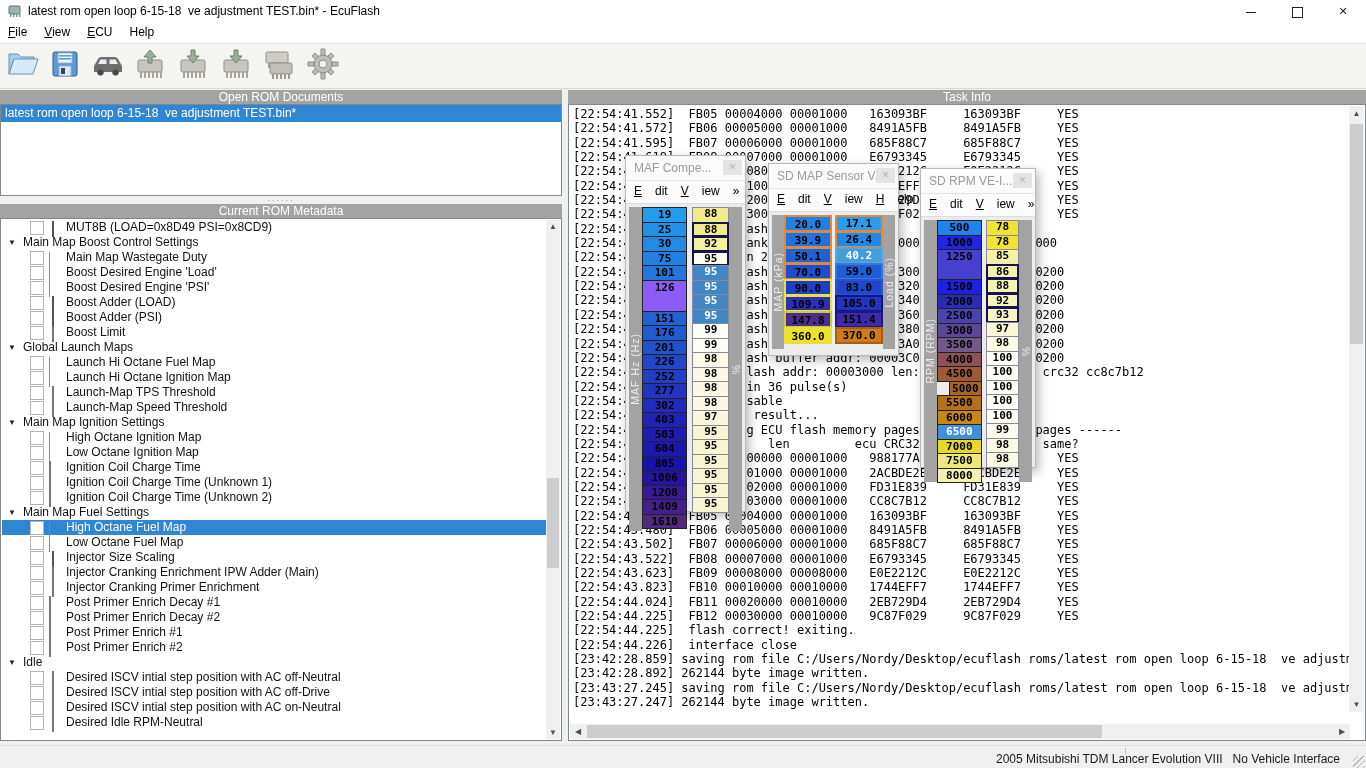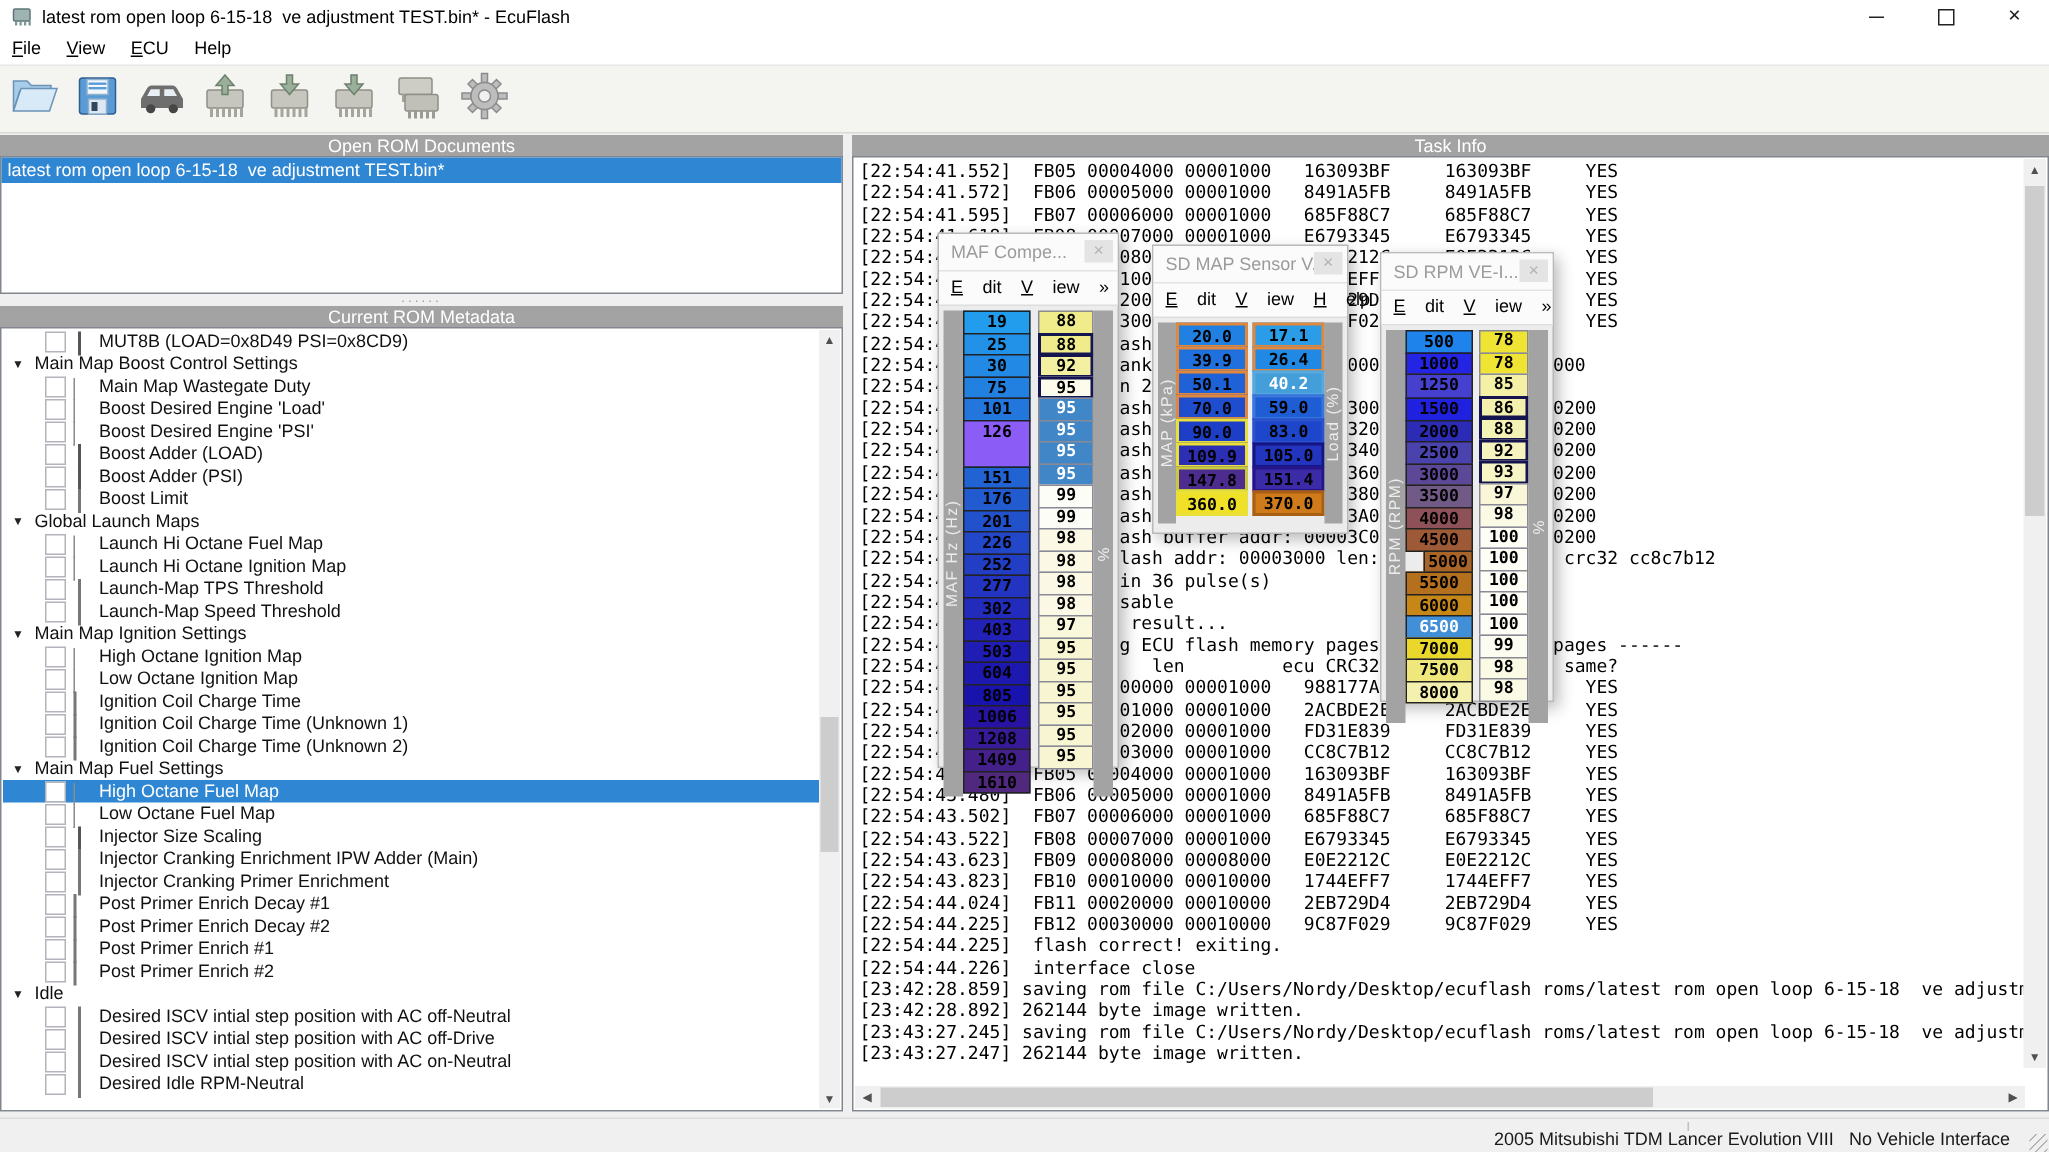--- a/index.html
+++ b/index.html
@@ -468,21 +468,21 @@
       <div class="twin" style="left: 920px; top: 168px; width: 116px; height: 300px;">
         <div class="twin-title"><span>SD RPM VE-I...</span><span class="twin-close">✕</span></div>
         <div class="twin-menu"><span><span class="u">E</span>dit</span><span><span class="u">V</span>iew</span><span>»</span></div>
         <div class="twin-body">
           <div class="axis-strip" style="width: 13px; height: 261.5px;">
             <span class="vlabel">RPM (RPM)</span>
           </div>
           <div class="cellcol" style="width: 46px;">
             <div class="cell" style="height: 15.5px; line-height: 13.5px; background: rgb(30, 131, 234); color: rgb(0, 0, 0);">500</div>
             <div class="cell" style="height: 15.5px; line-height: 13.5px; background: rgb(36, 36, 228); color: rgb(0, 0, 0);">1000</div>
-            <div class="cell" style="height: 17px; line-height: 13.5px; background: rgb(70, 64, 207); color: rgb(0, 0, 0);">1250</div>
+            <div class="cell" style="height: 31px; line-height: 13.5px; background: rgb(70, 64, 207); color: rgb(0, 0, 0);">1250</div>
             <div class="cell" style="height: 15.5px; line-height: 13.5px; background: rgb(32, 33, 223); color: rgb(0, 0, 0);">1500</div>
             <div class="cell" style="height: 15.5px; line-height: 13.5px; background: rgb(43, 43, 181); color: rgb(0, 0, 0);">2000</div>
             <div class="cell" style="height: 15.5px; line-height: 13.5px; background: rgb(74, 67, 174); color: rgb(0, 0, 0);">2500</div>
             <div class="cell" style="height: 15.5px; line-height: 13.5px; background: rgb(92, 72, 151); color: rgb(0, 0, 0);">3000</div>
             <div class="cell" style="height: 15.5px; line-height: 13.5px; background: rgb(113, 90, 133); color: rgb(0, 0, 0);">3500</div>
             <div class="cell" style="height: 15.5px; line-height: 13.5px; background: rgb(143, 81, 88); color: rgb(0, 0, 0);">4000</div>
             <div class="cell" style="height: 15.5px; line-height: 13.5px; background: rgb(158, 90, 54); color: rgb(0, 0, 0);">4500</div>
             <div class="cell" style="height: 15.5px; line-height: 13.5px; background: rgb(169, 100, 39); color: rgb(0, 0, 0); margin-left: 12px;">5000</div>
             <div class="cell" style="height: 15.5px; line-height: 13.5px; background: rgb(180, 112, 29); color: rgb(0, 0, 0);">5500</div>
             <div class="cell" style="height: 15.5px; line-height: 13.5px; background: rgb(198, 135, 23); color: rgb(0, 0, 0);">6000</div>

